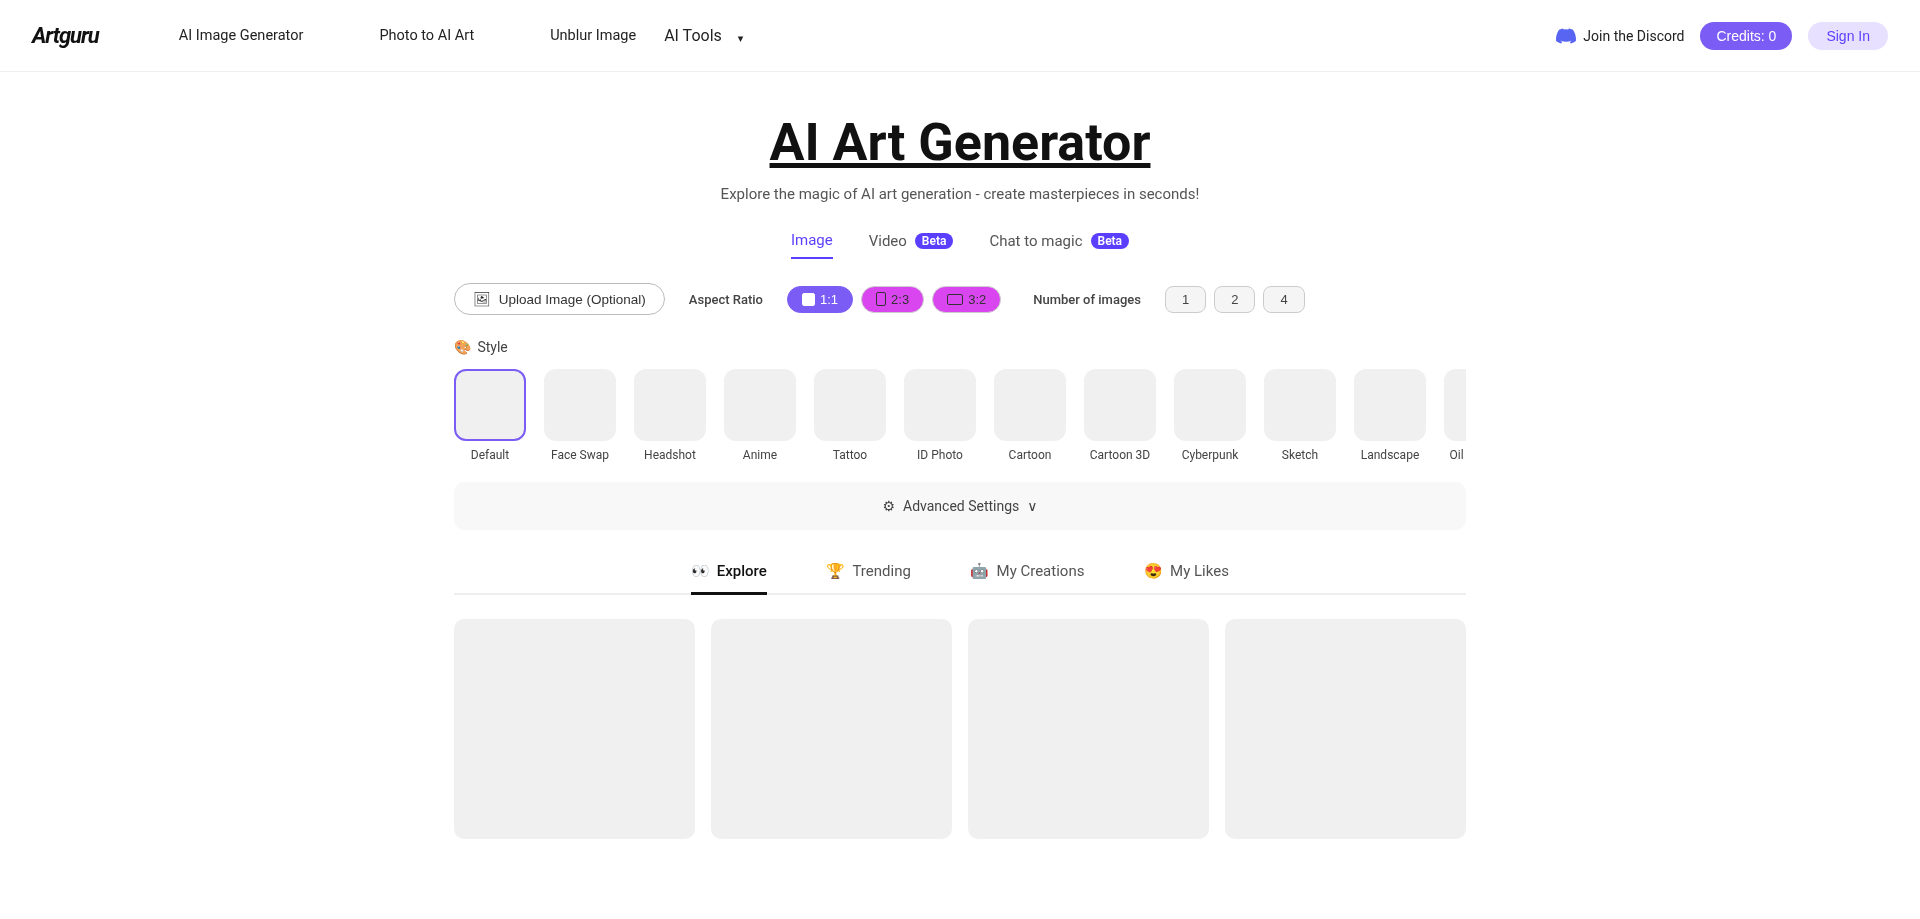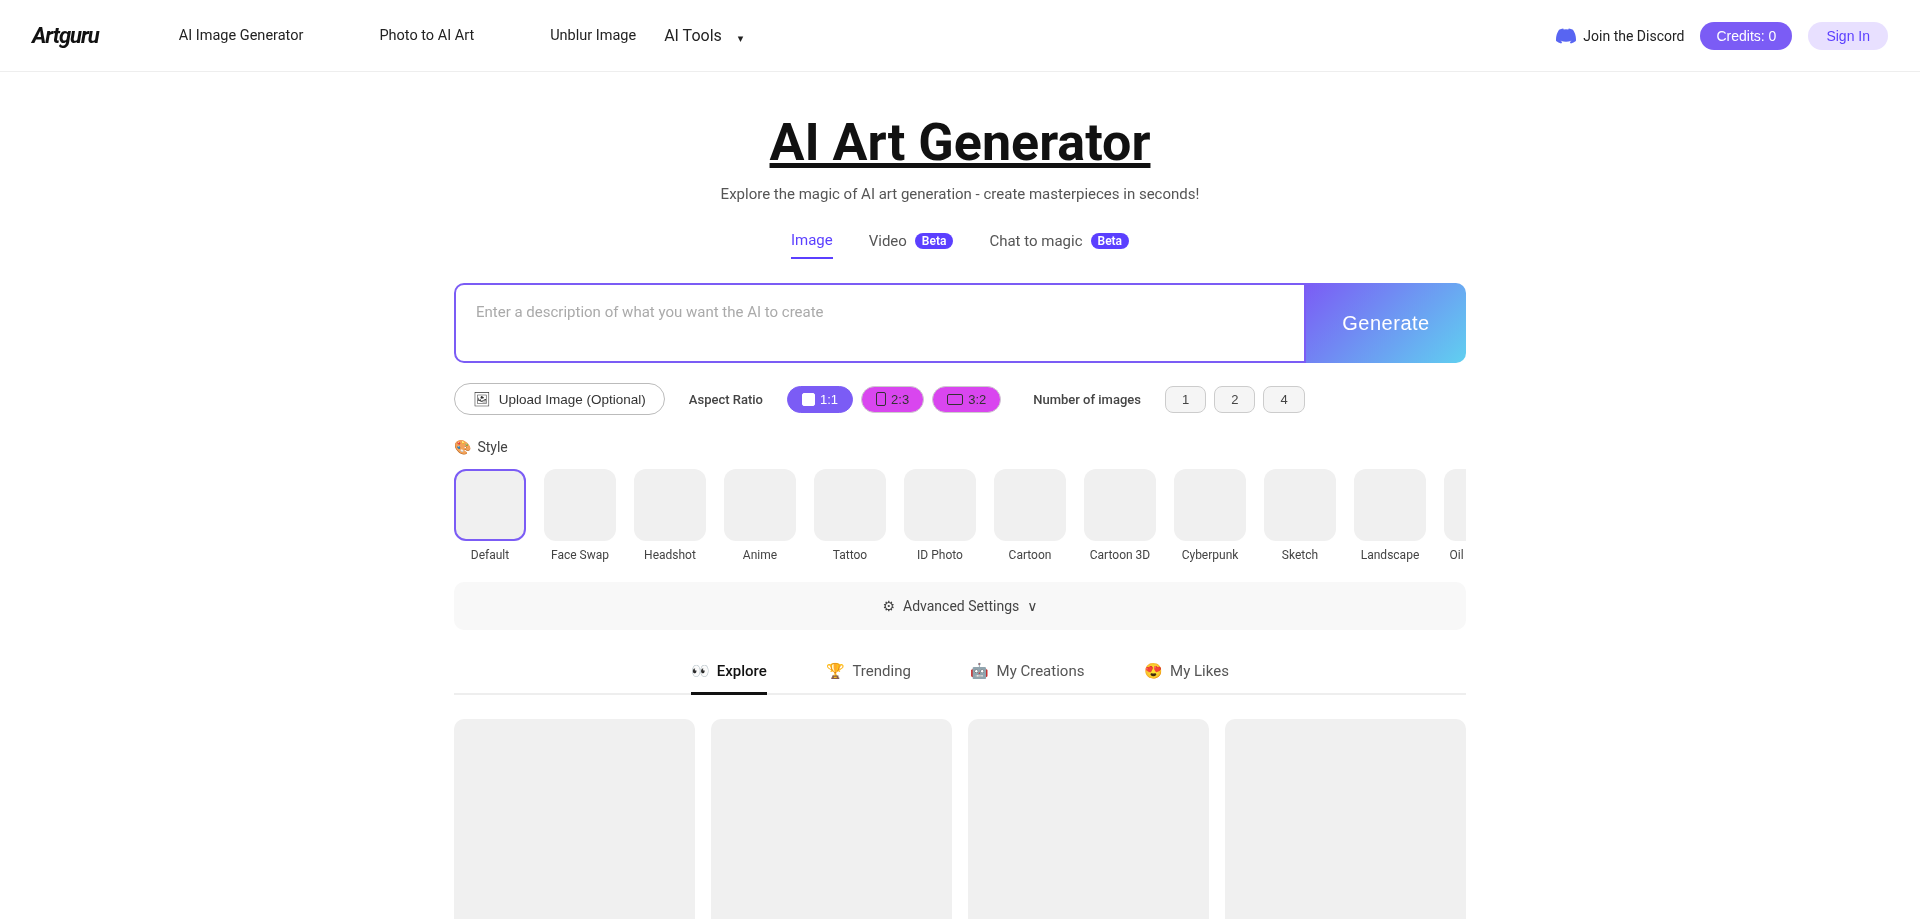--- a/index.html
+++ b/index.html
@@ -301,24 +301,20 @@
     <div class="tab-item">
       <span>Video</span>
       <span class="beta-badge">Beta</span>
     </div>
     <div class="tab-item">
       <span>Chat to magic</span>
       <span class="beta-badge">Beta</span>
     </div>
   </div>
 
-  <div class="generator-row">
-    <textarea class="prompt-textarea" placeholder="Enter a description of what you want the AI to create" style=""></textarea>
-    <button class="generate-btn">Generate</button>
-  </div>
 
   <div class="options-row">
     <button class="upload-btn">
       <span style="font-size:14px;">🖼</span>
       <span>Upload Image (Optional)</span>
     </button>
 
     <span class="options-label">Aspect Ratio</span>
     <div class="aspect-btns">
       <button class="aspect-btn active">

